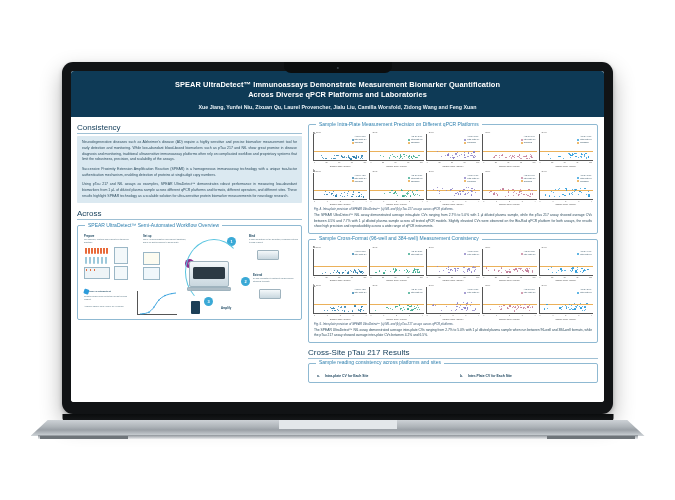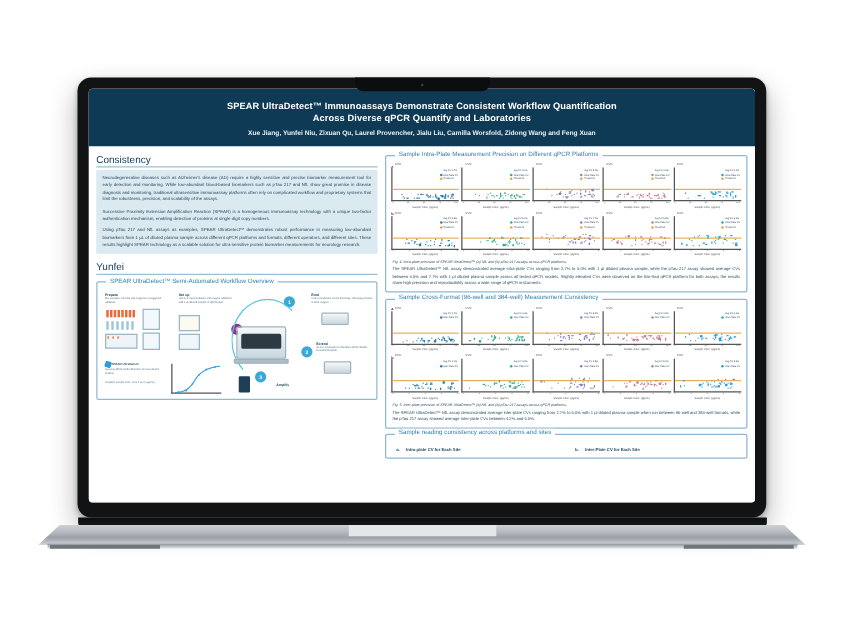--- a/index.html
+++ b/index.html
@@ -136,38 +136,38 @@
   <div class="lid">
     <div class="notch"></div>
     <div class="cam"></div>
 
     <div class="screen">
 
       <div class="poster">
 
         <div class="poster-header">
           <div class="poster-title">
-            <div>SPEAR UltraDetect™ Immunoassays Demonstrate Consistent Workflow Quantification</div>
-            <div>Across Diverse qPCR Quantify and Laboratories</div>
+            <div>SPEAR UltraDetect™ Immunoassays Demonstrate Measurement Biomarker Quantification</div>
+            <div>Across Diverse qPCR Platforms and Laboratories</div>
           </div>
           <div class="poster-authors">Xue Jiang, Yunfei Niu, Zixuan Qu, Laurel Provencher, Jialu Liu, Camilla Worsfold, Zidong Wang and Feng Xuan</div>
         </div>
 
         <div class="cols">
 
           <div class="col-left">
 
             <div class="sec-h">Consistency</div>
             <div class="textbox">
               <p>Neurodegenerative diseases such as Alzheimer's disease (AD) require a highly sensitive and precise biomarker measurement tool for early detection and monitoring. While low-abundant blood-based biomarkers such as pTau 217 and NfL show great promise in disease diagnosis and monitoring, traditional ultrasensitive immunoassay platforms often rely on complicated workflow and proprietary systems that limit the robustness, precision, and scalability of the assays.</p>
               <p>Successive Proximity Extension Amplification Reaction (SPEAR) is a homogeneous immunoassay technology with a unique two-factor authentication mechanism, enabling detection of proteins at single-digit copy numbers.</p>
               <p>Using pTau 217 and NfL assays as examples, SPEAR UltraDetect™ demonstrates robust performance in measuring low-abundant biomarkers from 1 µL of diluted plasma sample across different qPCR platforms and formats, different operators, and different sites. These results highlight SPEAR technology as a scalable solution for ultra-sensitive protein biomarker measurements for neurology research.</p>
             </div>
 
-            <div class="sec-h" style="margin-top:6px;">Yunfei</div>
+            <div class="sec-h" style="margin-top:6px;">Across</div>
 
             <div class="fbox" style="padding:7px 3px 2px 3px;">
               <div class="flegend">SPEAR UltraDetect™ Semi-Automated Workflow Overview</div>
 
               <div class="wf">
 
                 <div class="step-t" style="left:3px; top:1px;">Prepare</div>
                 <div class="step-b" style="left:3px; top:5px; width:48px;">Mix samples, controls and reagents in staggered additions</div>
 
                 <div>
@@ -1364,20 +1364,21 @@
                       </div>
                       <div class="xlab">Sample Conc. (pg/mL)</div>
                     </div>
                   </div>
               </div>
 
               <div class="cap">Fig. 5. Inter-plate precision of SPEAR UltraDetect™ (a) NfL and (b) pTau 217 assays across qPCR platforms.</div>
               <div class="body-sm">The SPEAR UltraDetect™ NfL assay demonstrated average inter-plate CVs ranging from 2.7% to 5.0% with 1 µl diluted plasma sample when run between 96-well and 384-well formats, while the pTau 217 assay showed average inter-plate CVs between 4.2% and 6.5%.</div>
             </div>
 
+            <div class="crosssite-h">Cross-Site pTau 217 Results</div>
             <div class="fbox" style="margin-top:4px; padding:6px 4px 4px 4px;">
               <div class="flegend">Sample reading consistency across platforms and sites</div>
               <div class="cs-sub">
                 <div style="width:48%;">
                   <span class="lt">a.</span>
                   <span>Intra-plate CV for Each Site</span>
                 </div>
                 <div style="width:48%;">
                   <span class="lt">b.</span>
                   <span>Inter-Plate CV for Each Site</span>

